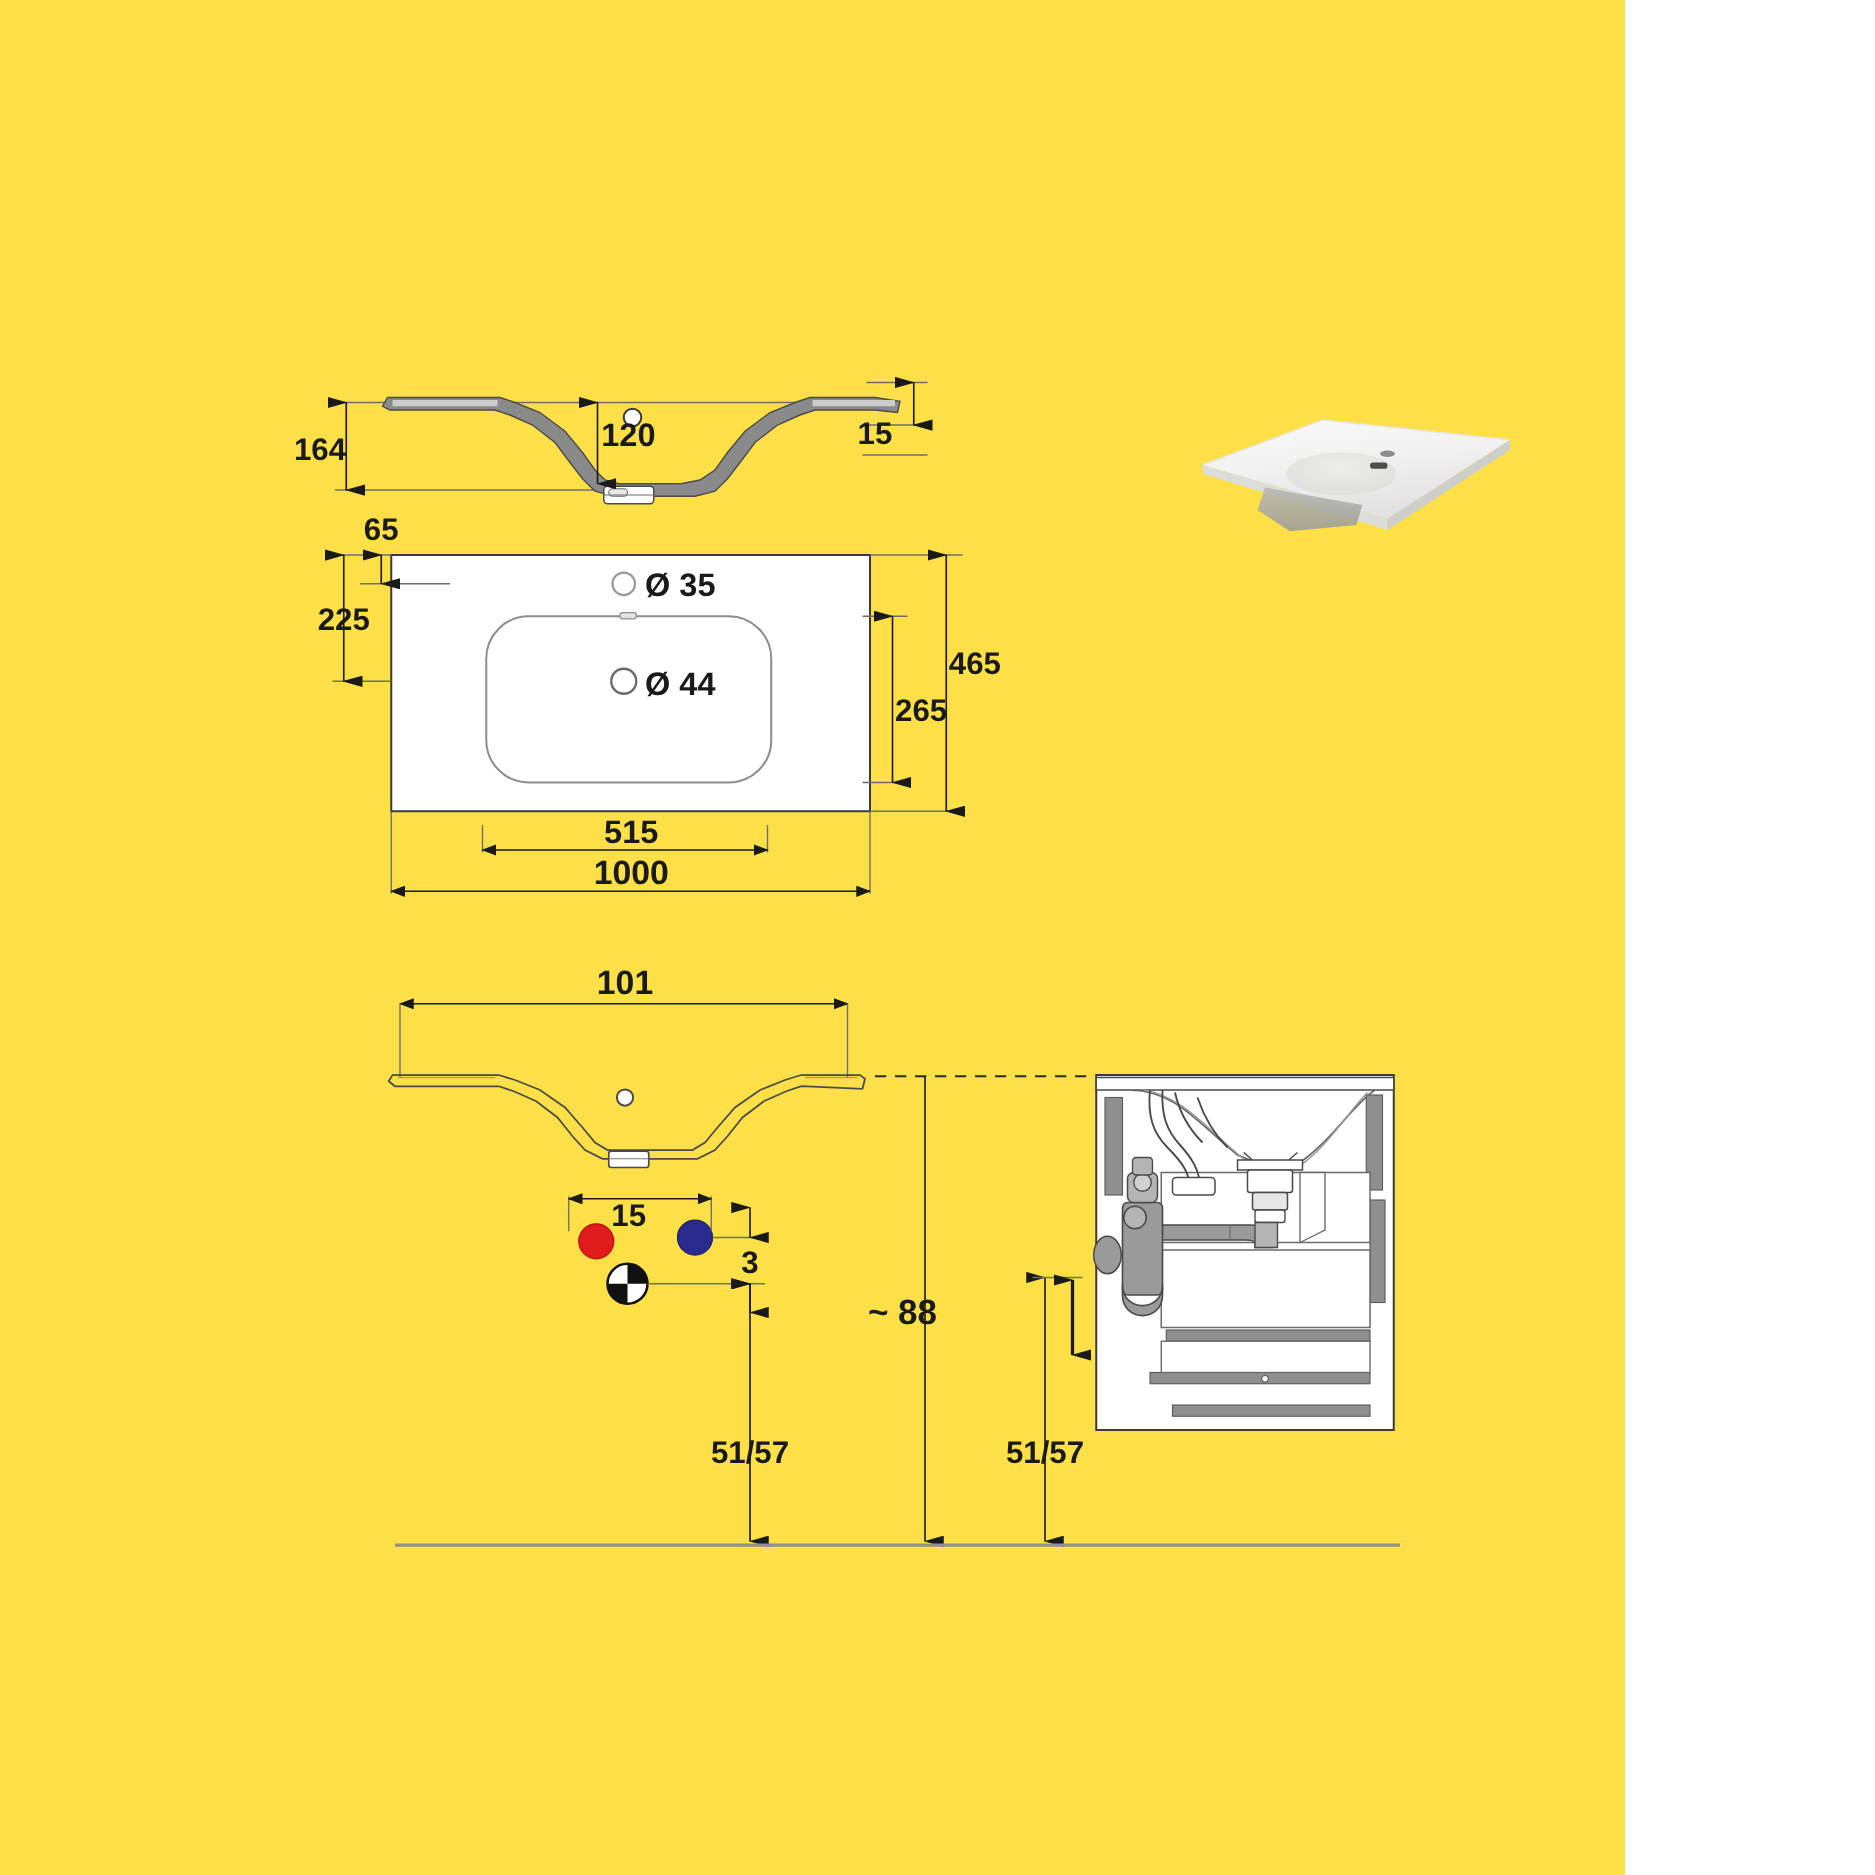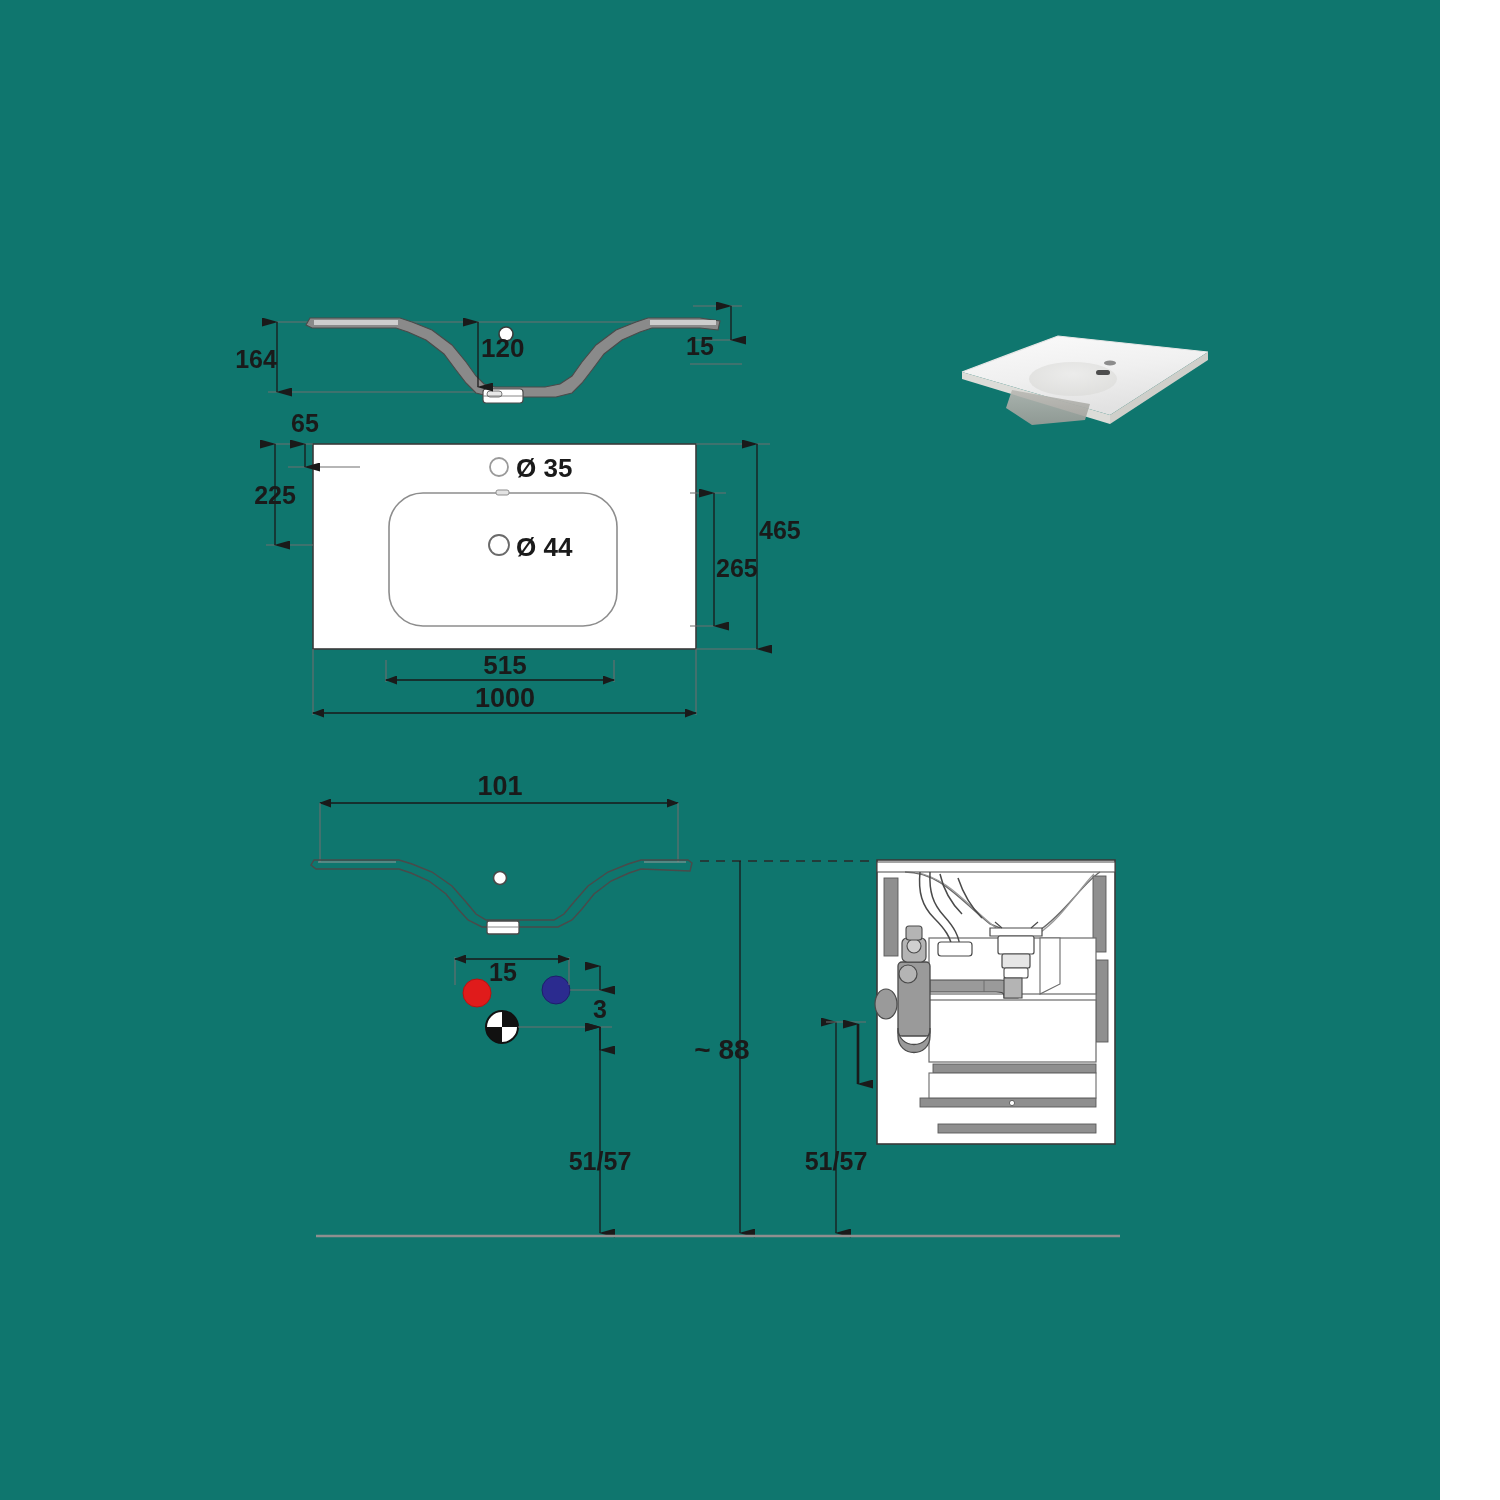--- a/index.html
+++ b/index.html
@@ -9,23 +9,23 @@
     background: #ffffff;
   }
   body {
     width: 1500px;
     height: 1500px;
     font-family: "Liberation Sans", sans-serif;
     overflow: hidden;
   }
   #sheet {
     position: relative;
-    width: 1440px;
+    width: 1300px;
     height: 1500px;
-    background: #0f766e;
+    background: #fde047;
   }
   #drawing {
     position: absolute;
     left: 0;
     top: 0;
     width: 1500px;
     height: 1500px;
   }
   .dimtext {
     font-family: "Liberation Sans", sans-serif;

